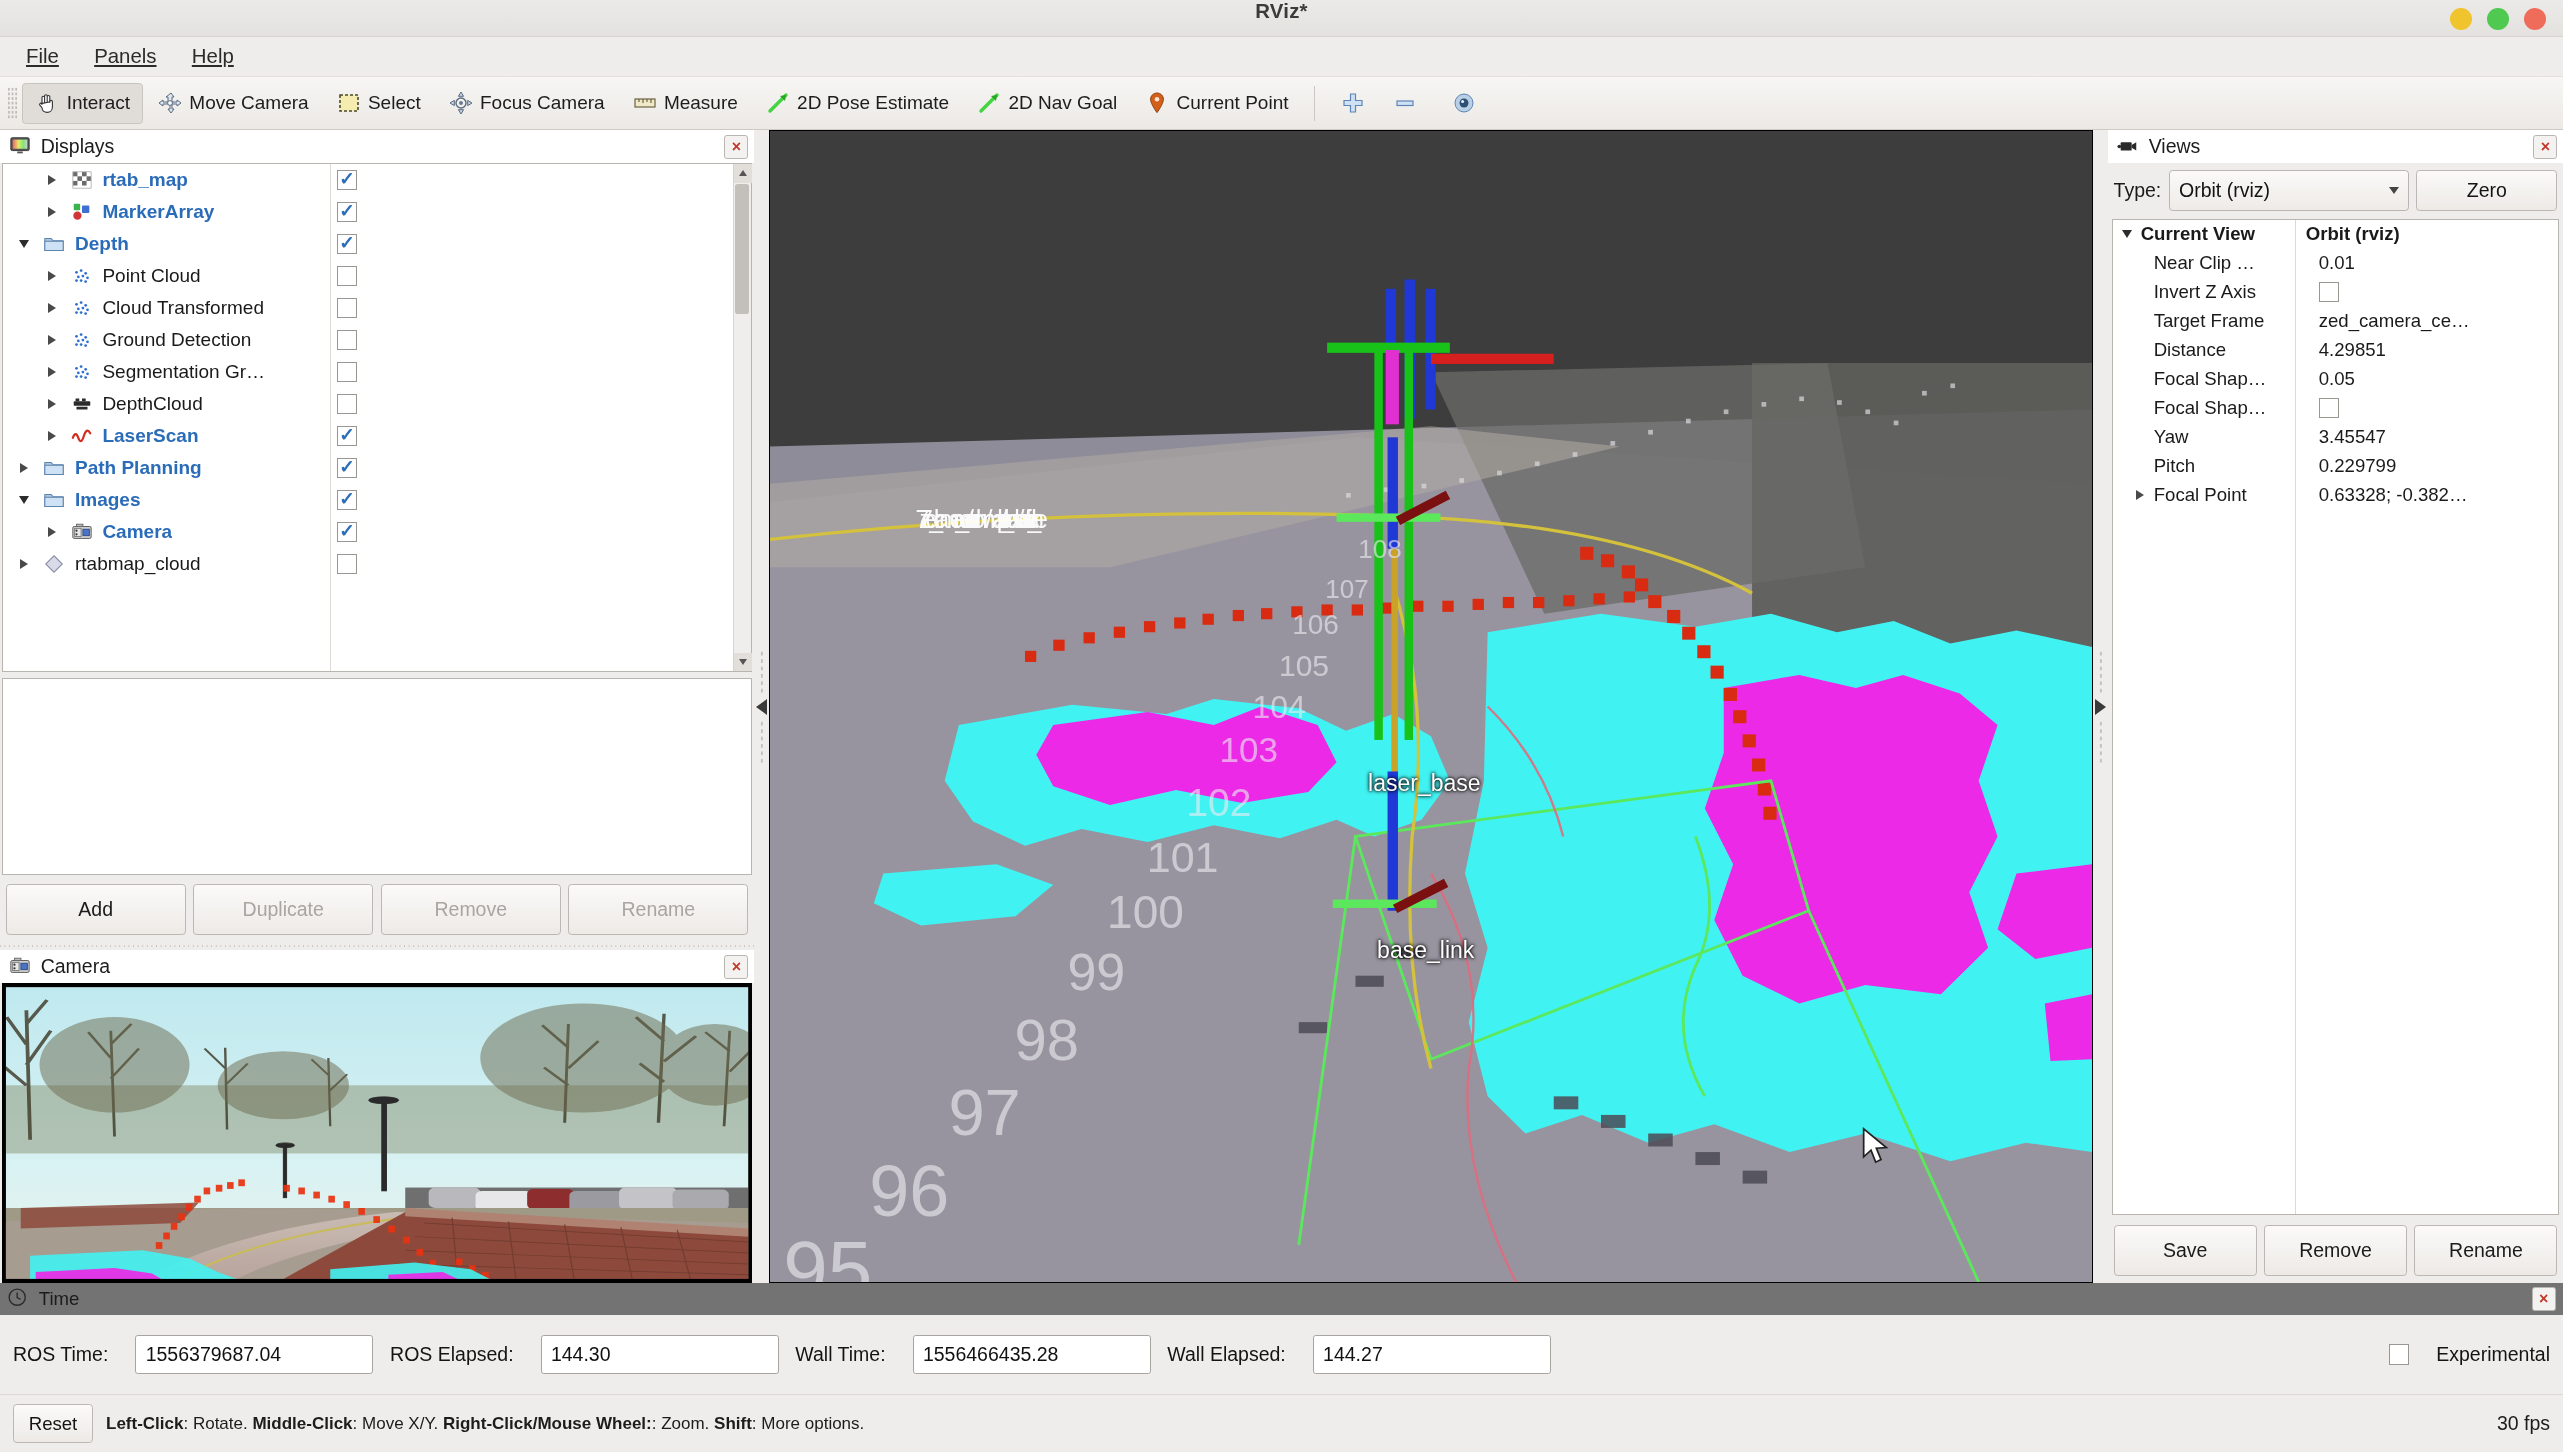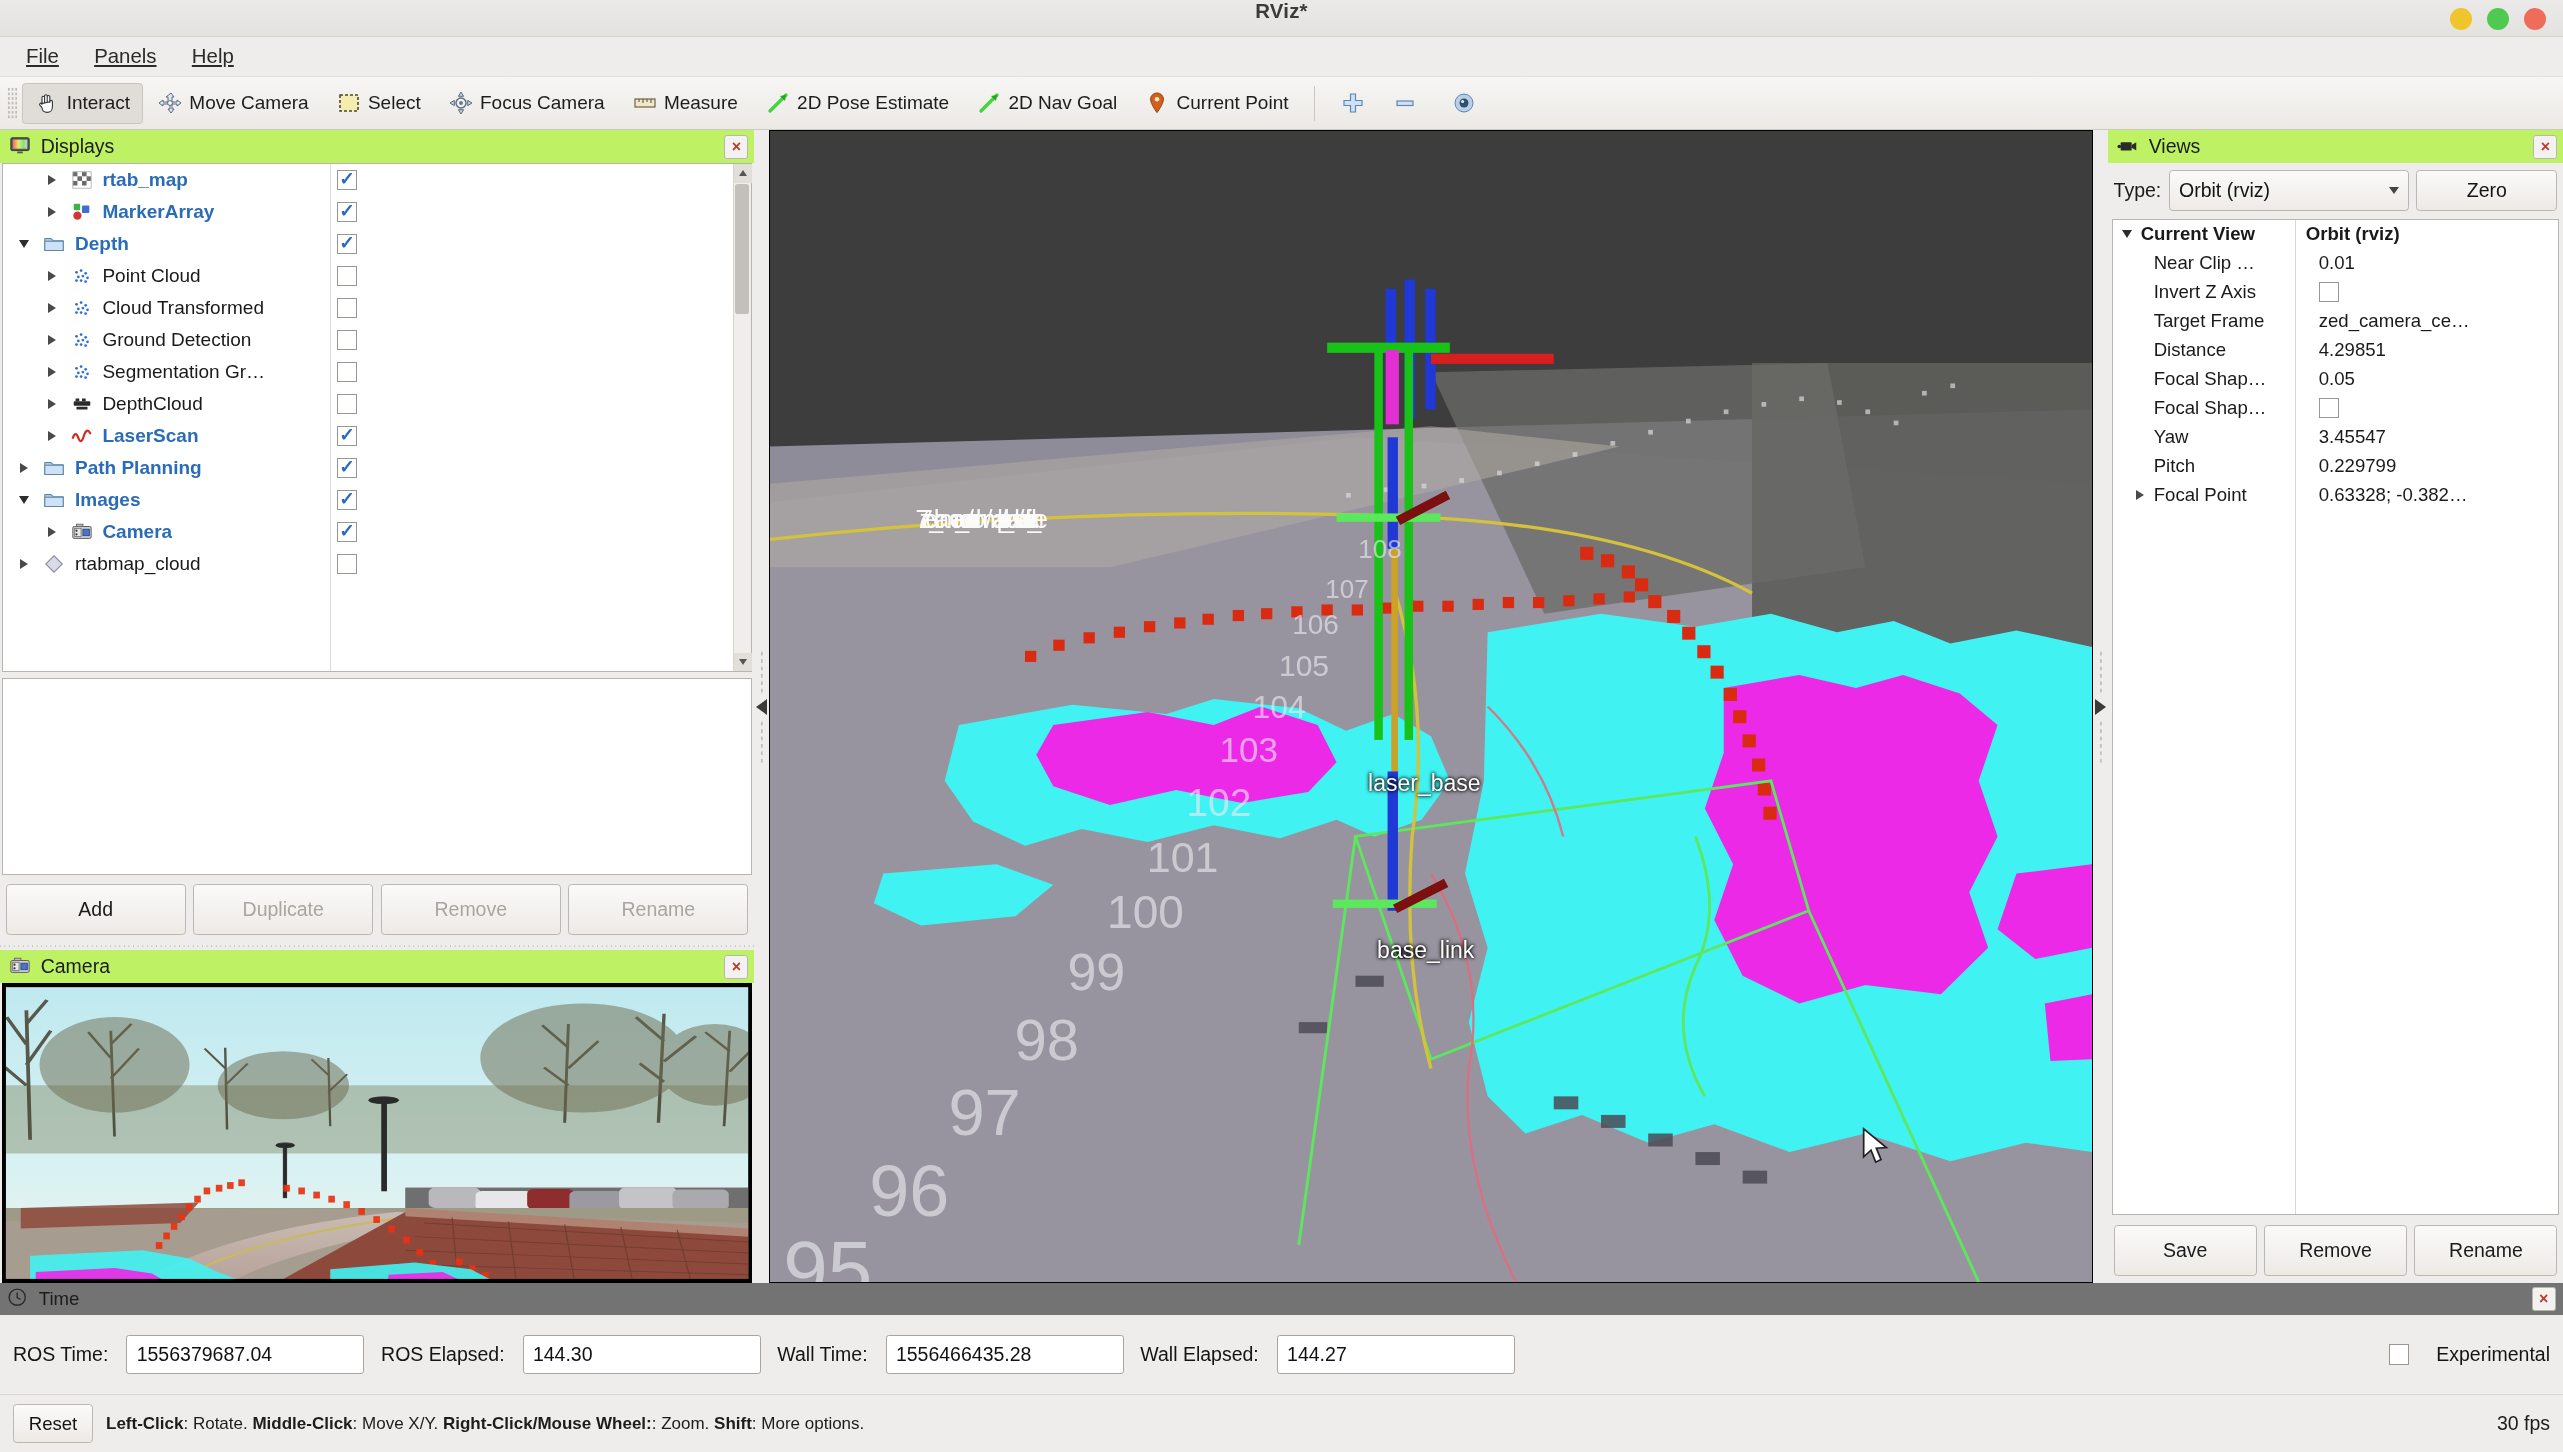--- a/index.html
+++ b/index.html
@@ -49,21 +49,21 @@
   .tbtn.active { background: #e0ddd8; border-color: #c8c4be; }
   .tbsep { width: 0.9px; height: 35px; background: #cbc8c3; margin: 0 11px; }
   .ticon { width: 24px; height: 24px; display: inline-block; position: relative; flex: 0 0 24px; }
 
   
   .body { flex: 1; display: flex; min-height: 0; background: #efedeb; }
 
   
   .panel { display: flex; flex-direction: column; background: #efedeb; }
   .panel-head {
-    height: 33px; background: #bef264; display: flex; align-items: center;
+    height: 33px; background: #ffffff; display: flex; align-items: center;
     padding: 0 5.6px 0 9.3px; gap: 7.4px; flex: 0 0 33px; position: relative;
   }
   .panel-head .ptitle { font-size: 19.5px; color: #1c1c1c; }
   .panel-close {
     position: absolute; right: 5.6px; top: 4.6px; width: 24px; height: 24px;
     background: #f4f2f0; border: 0.9px solid #b9b5b0; border-radius: 2.8px;
     display: flex; align-items: center; justify-content: center;
     color: #c0392b; font-size: 16px; line-height: 1; font-weight: bold; cursor: default;
   }
 
@@ -128,21 +128,21 @@
   .vrow .vtw { width: 28px; flex: 0 0 28px; display: flex; align-items: center; justify-content: center; }
   .vrow .vk { width: 154px; flex: 0 0 154px; white-space: nowrap; overflow: hidden; }
   .vrow .vv { padding-left: 11px; white-space: nowrap; overflow: hidden; }
   .vrow.hdr .vk, .vrow.hdr .vv { font-weight: bold; }
 
   
   .timepanel { flex: 0 0 111px; display: flex; flex-direction: column; background: #efedeb; }
   .time-head { height: 32px; background: #737373; display: flex; align-items: center; padding: 0 7.4px; gap: 7.4px; position: relative; }
   .time-head .ptitle { font-size: 18.6px; color: #1c1c1c; }
   .time-fields { flex: 1; display: flex; align-items: center; padding: 0 13px; gap: 16.7px; }
-  .tfield { display: flex; align-items: center; gap: 18px; }
+  .tfield { display: flex; align-items: center; gap: 27px; }
   .tfield .tl { font-size: 19.5px; color: #141414; white-space: nowrap; }
   .tinput {
     width: 238px; height: 39px; background: #fff; border: 0.9px solid #a8a49f; border-radius: 2.8px;
     display: flex; align-items: center; padding: 0 9.3px; font-size: 19.5px; color: #111;
   }
   .exp { margin-left: auto; display: flex; align-items: center; gap: 27px; font-size: 19.5px; color: #141414; }
 
   
   .statusbar { flex: 0 0 58px; display: flex; align-items: center; padding: 0 13px; gap: 13px; background: #efedeb; border-top: 0.9px solid #dcd9d5; }
   .resetbtn { width: 80px; height: 39px; background: linear-gradient(#fbfaf9,#edeae6); border: 0.9px solid #bbb7b2; border-radius: 3.7px; font-size: 18.6px; display: flex; align-items: center; justify-content: center; color: #141414; cursor: default; }

